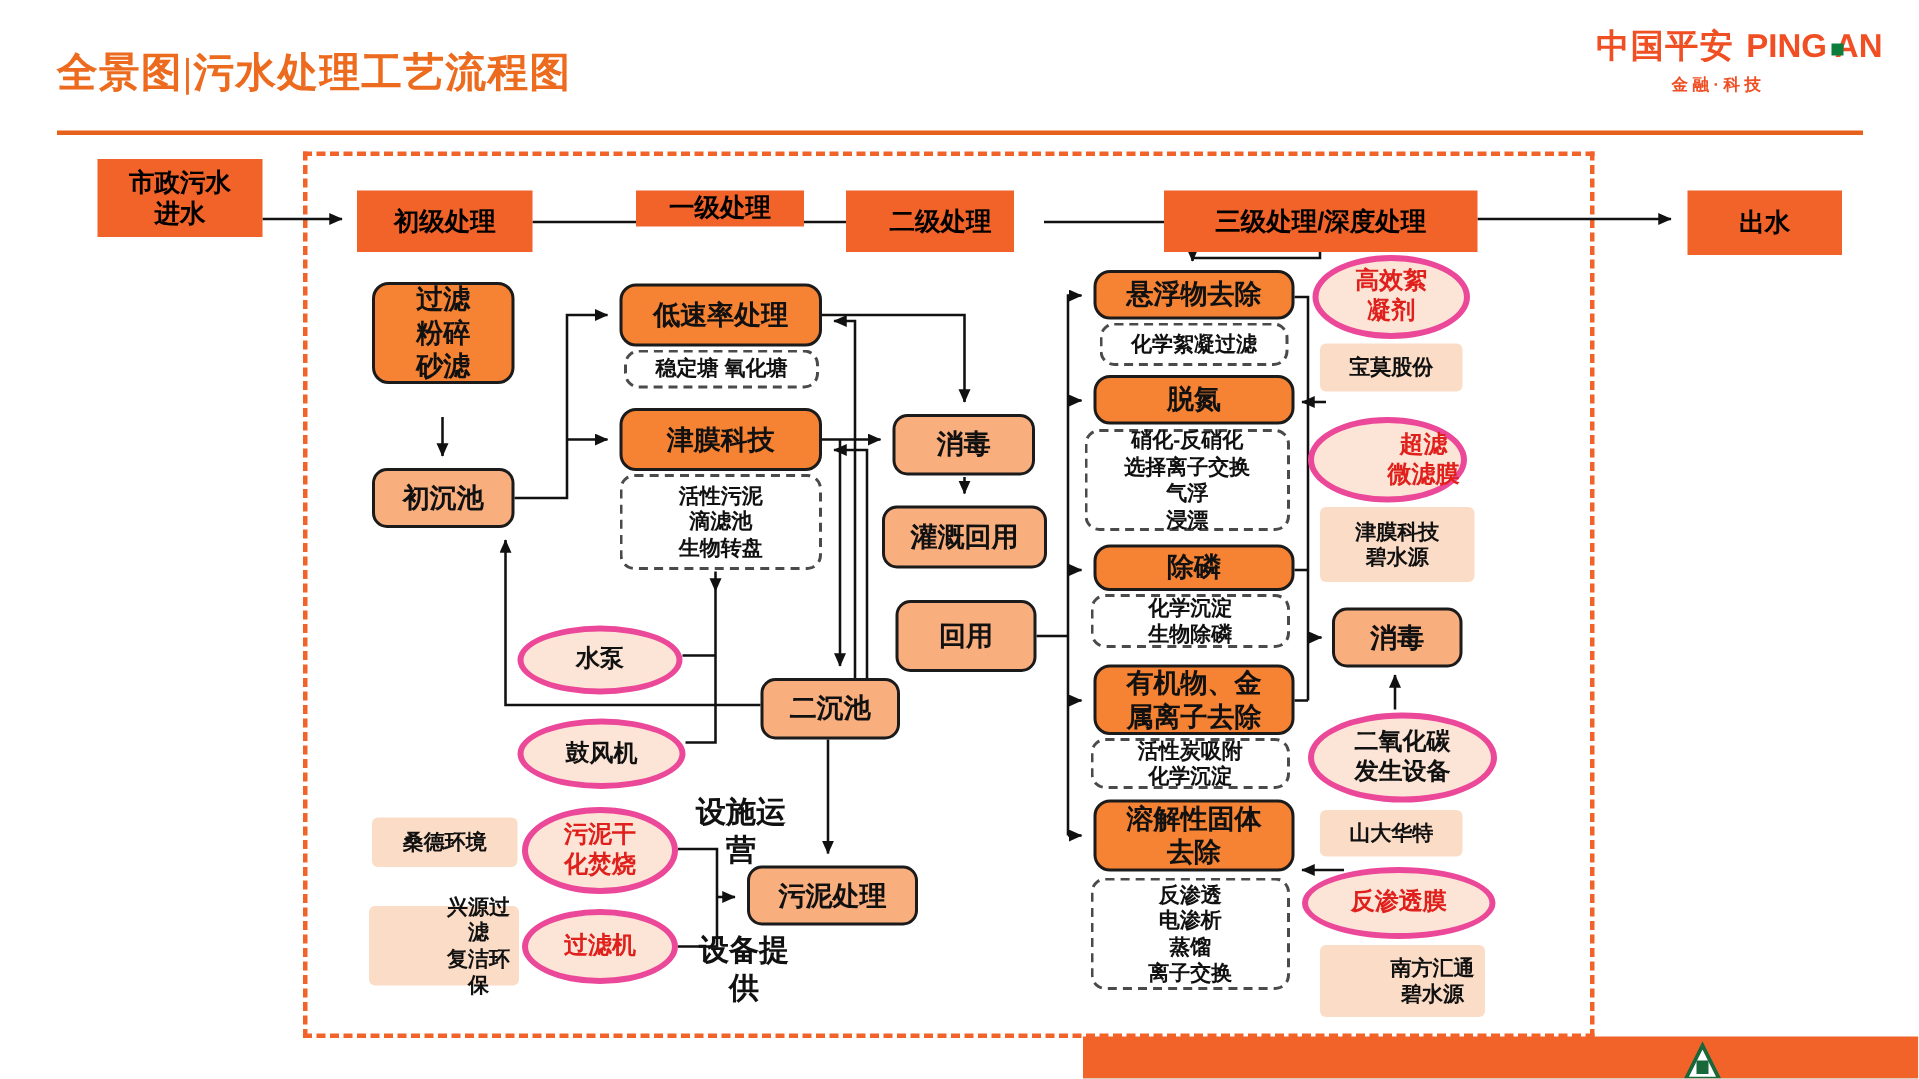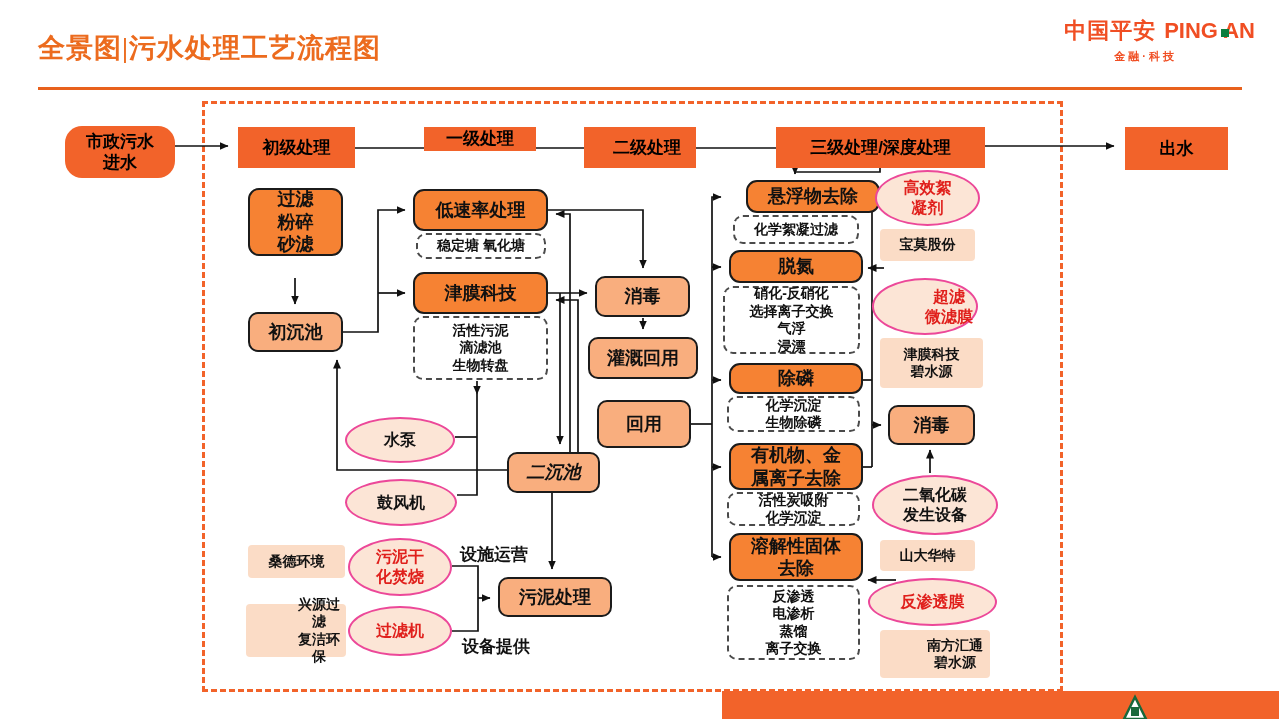--- a/index.html
+++ b/index.html
@@ -5,23 +5,23 @@
   html,body{margin:0;padding:0;background:#ffffff;}
   #slide{position:relative;width:1279px;height:719px;background:#ffffff;overflow:hidden;
          font-family:"Liberation Sans",sans-serif;color:#111;}
   .n{position:absolute;display:flex;align-items:center;justify-content:center;text-align:center;
      white-space:pre-line;box-sizing:border-box;line-height:1.25;}
   .solid{background:#F2632A;color:#000;font-weight:700;font-size:17px;}
   .round-dark{background:#F68233;border:2px solid #1b1b1b;border-radius:11px;font-weight:700;font-size:18px;}
   .round-light{background:#F9AE7E;border:2px solid #1b1b1b;border-radius:10px;font-weight:700;font-size:18px;}
   .dashedbox{background:#fff;border:2px dashed #4a4a4a;border-radius:10px;font-size:14px;font-weight:600;}
   .company{background:#FBDCC6;border-radius:4px;font-size:14px;font-weight:600;}
-  .ellipse{background:#FCE5D6;border:2px solid #ec4899;border-radius:50%;font-size:16px;font-weight:700;}
+  .ellipse{background:#FCE5D6;border:4px solid #ec4899;border-radius:50%;font-size:16px;font-weight:700;}
   .redtext{color:#E0201C;}
-  .plainlabel{background:transparent;font-size:17px;font-weight:600;}
+  .plainlabel{background:transparent;font-size:20px;font-weight:600;}
   #title{position:absolute;left:38px;top:30px;font-size:27px;font-weight:800;color:#EC6B1E;
          font-family:"Liberation Serif",serif;letter-spacing:1px;}
   #title-rule{position:absolute;left:38px;top:87px;width:1204px;height:3px;background:#E8611C;}
   #frame{position:absolute;left:202px;top:101px;width:855px;height:585px;border:3px dashed #F2632A;}
   #logo{position:absolute;right:24px;top:16px;text-align:right;}
   #logo .cn{font-size:22px;font-weight:800;color:#F04E23;letter-spacing:1px;display:inline-block;}
   #logo .en{font-size:22px;font-weight:800;color:#F04E23;letter-spacing:0px;display:inline-block;margin-left:8px;position:relative;}
   #logo .g-sq{position:absolute;right:26px;top:11px;width:8px;height:8px;background:#0B7E3E;}
   #logo .sub{font-size:11px;color:#F04E23;letter-spacing:3px;margin-top:3px;margin-right:78px;font-weight:600;}
   #footerbar{position:absolute;left:722px;top:691px;width:557px;height:28px;background:#F2632A;border-bottom:4px solid #19683B;}
@@ -92,57 +92,57 @@
       <path d="M863 380 H872"></path>
       <path d="M863 467 H872"></path>
       <path d="M872 425 H881" marker-end="url(#ah)"></path>
       <path d="M884 268 H868" marker-end="url(#ah)"></path>
 
       <path d="M930 473 V450" marker-end="url(#ah)"></path>
       <path d="M896 580 H868" marker-end="url(#ah)"></path>
     </g>
   </svg>
 
-  <div class="n solid" style="left:65px;top:126px;width:110px;height:52px;border-radius:17px;">市政污水
+  <div class="n solid" style="left:65px;top:106px;width:110px;height:52px;">市政污水
 进水</div>
   <div class="n solid" style="left:238px;top:127px;width:117px;height:41px;">初级处理</div>
   <div class="n solid" style="left:424px;top:127px;width:112px;height:24px;">一级处理</div>
-  <div class="n solid" style="left:584px;top:127px;width:112px;height:41px;padding-left:14px;">二级处理</div>
+  <div class="n solid" style="left:564px;top:127px;width:112px;height:41px;padding-left:14px;">二级处理</div>
   <div class="n solid" style="left:776px;top:127px;width:209px;height:41px;">三级处理/深度处理</div>
   <div class="n solid" style="left:1125px;top:127px;width:103px;height:43px;">出水</div>
 
   <div class="n round-dark" style="left:248px;top:188px;width:95px;height:68px;">过滤
 粉碎
 砂滤</div>
   <div class="n round-light" style="left:248px;top:312px;width:95px;height:40px;">初沉池</div>
 
   <div class="n round-dark" style="left:413px;top:189px;width:135px;height:42px;">低速率处理</div>
   <div class="n dashedbox" style="left:416px;top:233px;width:130px;height:26px;">稳定塘 氧化塘</div>
   <div class="n round-dark" style="left:413px;top:272px;width:135px;height:42px;">津膜科技</div>
   <div class="n dashedbox" style="left:413px;top:316px;width:135px;height:64px;">活性污泥
 滴滤池
 生物转盘</div>
   <div class="n round-light" style="left:595px;top:276px;width:95px;height:41px;">消毒</div>
   <div class="n round-light" style="left:588px;top:337px;width:110px;height:42px;">灌溉回用</div>
   <div class="n round-light" style="left:597px;top:400px;width:94px;height:48px;">回用</div>
   <div class="n ellipse" style="left:345px;top:417px;width:110px;height:46px;">水泵</div>
   <div class="n ellipse" style="left:345px;top:479px;width:112px;height:47px;">鼓风机</div>
-  <div class="n round-light" style="left:507px;top:452px;width:93px;height:41px;font-style:italic;">二沉池</div>
+  <div class="n round-light" style="left:507px;top:452px;width:93px;height:41px;">二沉池</div>
   <div class="n round-light" style="left:498px;top:577px;width:114px;height:40px;">污泥处理</div>
 
   <div class="n company" style="left:248px;top:545px;width:97px;height:33px;">桑德环境</div>
   <div class="n ellipse redtext" style="left:348px;top:538px;width:104px;height:58px;">污泥干
 化焚烧</div>
   <div class="n company" style="left:246px;top:604px;width:100px;height:53px;padding-left:46px;">兴源过滤
 复洁环保</div>
   <div class="n ellipse redtext" style="left:348px;top:606px;width:104px;height:50px;">过滤机</div>
   <div class="n plainlabel" style="left:456px;top:545px;width:76px;height:20px;">设施运营</div>
   <div class="n plainlabel" style="left:458px;top:637px;width:76px;height:20px;">设备提供</div>
 
-  <div class="n round-dark" style="left:729px;top:180px;width:134px;height:33px;margin-left:17px;">悬浮物去除</div>
+  <div class="n round-dark" style="left:729px;top:180px;width:134px;height:33px;">悬浮物去除</div>
   <div class="n dashedbox" style="left:733px;top:215px;width:126px;height:29px;">化学絮凝过滤</div>
   <div class="n round-dark" style="left:729px;top:250px;width:134px;height:33px;">脱氮</div>
   <div class="n dashedbox" style="left:723px;top:286px;width:137px;height:68px;">硝化-反硝化
 选择离子交换
 气浮
 浸漂</div>
   <div class="n round-dark" style="left:729px;top:363px;width:134px;height:31px;">除磷</div>
   <div class="n dashedbox" style="left:727px;top:396px;width:133px;height:36px;">化学沉淀
 生物除磷</div>
   <div class="n round-dark" style="left:729px;top:443px;width:134px;height:47px;">有机物、金

